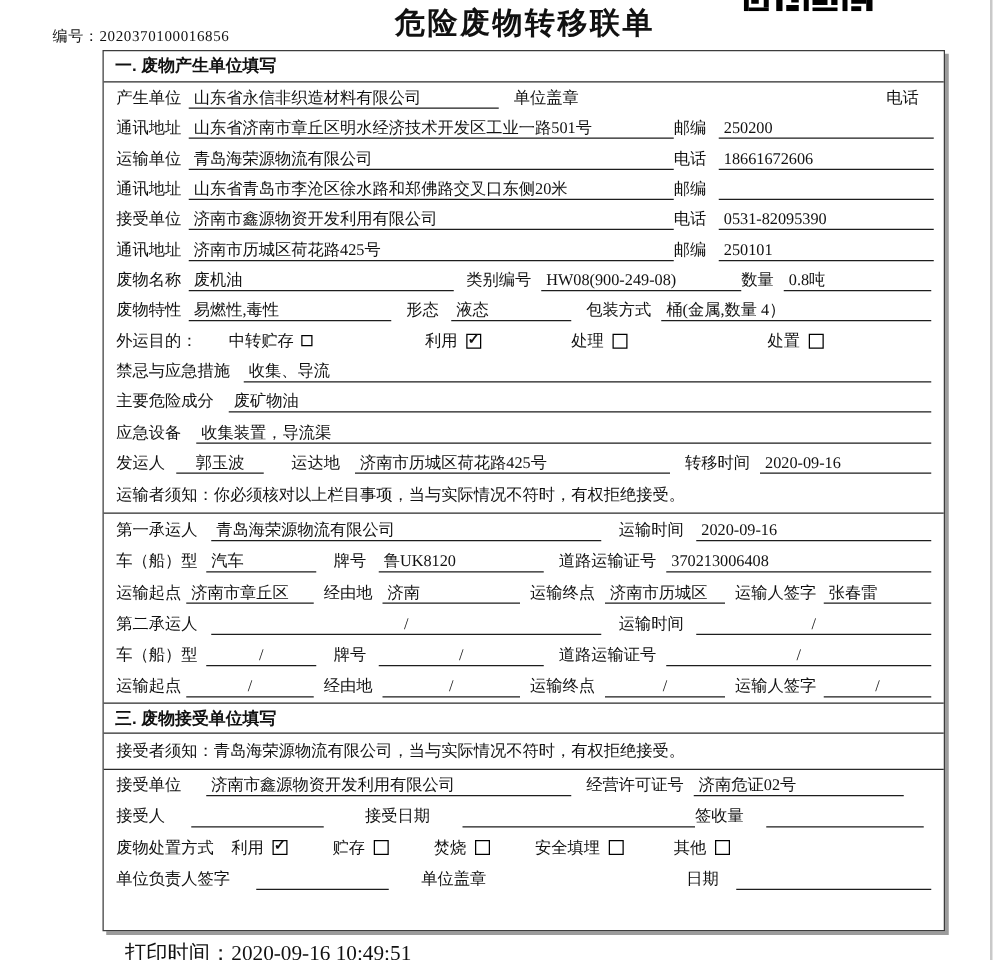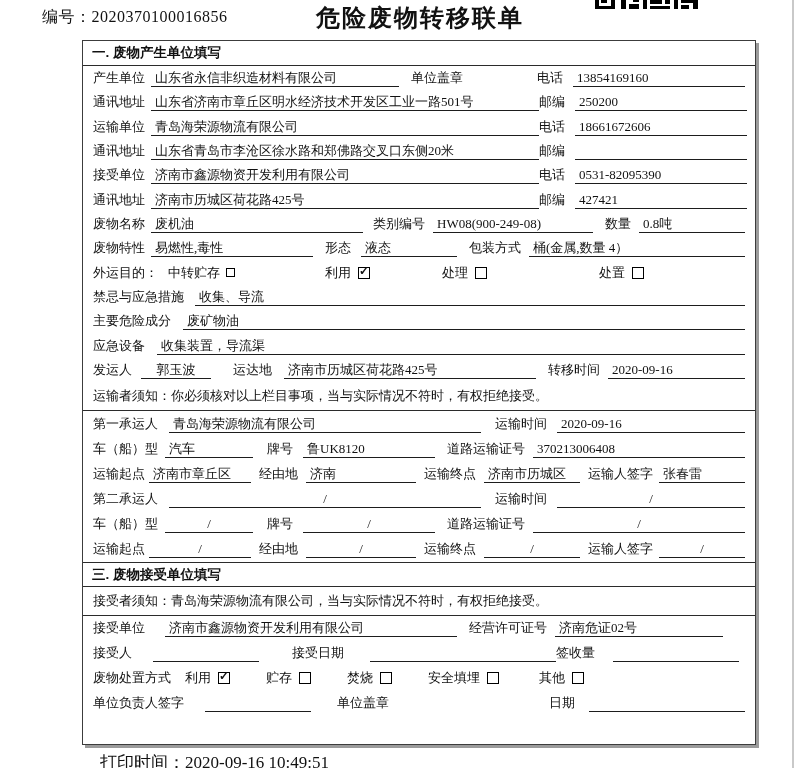--- a/index.html
+++ b/index.html
@@ -3,21 +3,21 @@
 <meta charset="utf-8">
 <style>
   html,body{margin:0;padding:0;}
   body{
     width:796px;height:768px;position:relative;background:#ffffff;
     font-family:"Liberation Serif","DejaVu Serif",serif;color:#111;
     overflow:hidden;
   }
   
   .window-edge{position:absolute;top:0;right:2px;width:2px;height:768px;background:#c9c9c9;}
-  .doc-no{position:absolute;left:42px;top:7px;font-size:16px;letter-spacing:.5px;}
+  .doc-no{position:absolute;left:42px;top:21px;font-size:12px;letter-spacing:.5px;}
   .doc-title{
     position:absolute;left:82px;top:2px;width:676px;text-align:center;
     font-family:"Liberation Sans","DejaVu Sans",sans-serif;
     font-size:24px;font-weight:700;letter-spacing:2px;
   }
   .qr-remnant{position:absolute;left:595px;top:0;}
   
   .form{
     position:absolute;left:82px;top:40px;width:674px;height:705px;
     border:1.5px solid #3c3c3c;box-sizing:border-box;background:#fff;
@@ -92,21 +92,20 @@
 <div class="form">
 
   <div class="sec-header">一. 废物产生单位填写</div>
   <div class="sec-body body-s1">
 
     <div class="row">
       <span class="lbl" style="flex-basis:58px">产生单位</span>
       <span class="fill" style="flex:0 0 248px">山东省永信非织造材料有限公司</span>
       <span class="lbl" style="margin-left:12px">单位盖章</span>
       <span class="lbl" style="margin-left:auto;flex-basis:36px">电话</span>
-      <span class="fill" style="flex:0 0 172px">13854169160</span>
     </div>
 
     <div class="row">
       <span class="lbl" style="flex-basis:58px">通讯地址</span>
       <span class="fill" style="flex:0 0 388px">山东省济南市章丘区明水经济技术开发区工业一路501号</span>
       <span class="lbl" style="margin-left:auto;flex-basis:36px">邮编</span>
       <span class="fill" style="flex:0 0 172px">250200</span>
     </div>
 
     <div class="row">
@@ -127,44 +126,44 @@
       <span class="lbl" style="flex-basis:58px">接受单位</span>
       <span class="fill" style="flex:0 0 388px">济南市鑫源物资开发利用有限公司</span>
       <span class="lbl" style="margin-left:auto;flex-basis:36px">电话</span>
       <span class="fill" style="flex:0 0 172px">0531-82095390</span>
     </div>
 
     <div class="row">
       <span class="lbl" style="flex-basis:58px">通讯地址</span>
       <span class="fill" style="flex:0 0 388px">济南市历城区荷花路425号</span>
       <span class="lbl" style="margin-left:auto;flex-basis:36px">邮编</span>
-      <span class="fill" style="flex:0 0 172px">427421</span>
+      <span class="fill" style="flex:0 0 172px">250101</span>
     </div>
 
     <div class="row">
       <span class="lbl" style="flex-basis:58px">废物名称</span>
       <span class="fill" style="flex:0 0 212px">废机油</span>
       <span class="lbl" style="margin-left:10px">类别编号</span>
       <span class="fill" style="flex:0 0 160px;margin-left:8px">HW08(900-249-08)</span>
-      <span class="lbl" style="margin-left:12px">数量</span>
+      <span class="lbl" style="">数量</span>
       <span class="fill grow" style="margin-left:8px">0.8吨</span>
     </div>
 
     <div class="row">
       <span class="lbl" style="flex-basis:58px">废物特性</span>
       <span class="fill" style="flex:0 0 162px">易燃性,毒性</span>
       <span class="lbl" style="margin-left:12px">形态</span>
       <span class="fill" style="flex:0 0 96px;margin-left:10px">液态</span>
       <span class="lbl" style="margin-left:12px">包装方式</span>
       <span class="fill grow" style="margin-left:8px">桶(金属,数量 4）</span>
     </div>
 
     <div class="row">
       <span class="lbl">外运目的：</span>
-      <span class="opt" style="margin-left:10px">
+      <span class="opt" style="margin-left:25px">
         <span class="lbl">中转贮存</span>
         <span class="box sm"></span>
       </span>
       <span class="opt" style="margin-left:90px">
         <span class="lbl">利用</span>
         <span class="box checked"></span>
       </span>
       <span class="opt" style="margin-left:72px">
         <span class="lbl">处理</span>
         <span class="box"></span>

